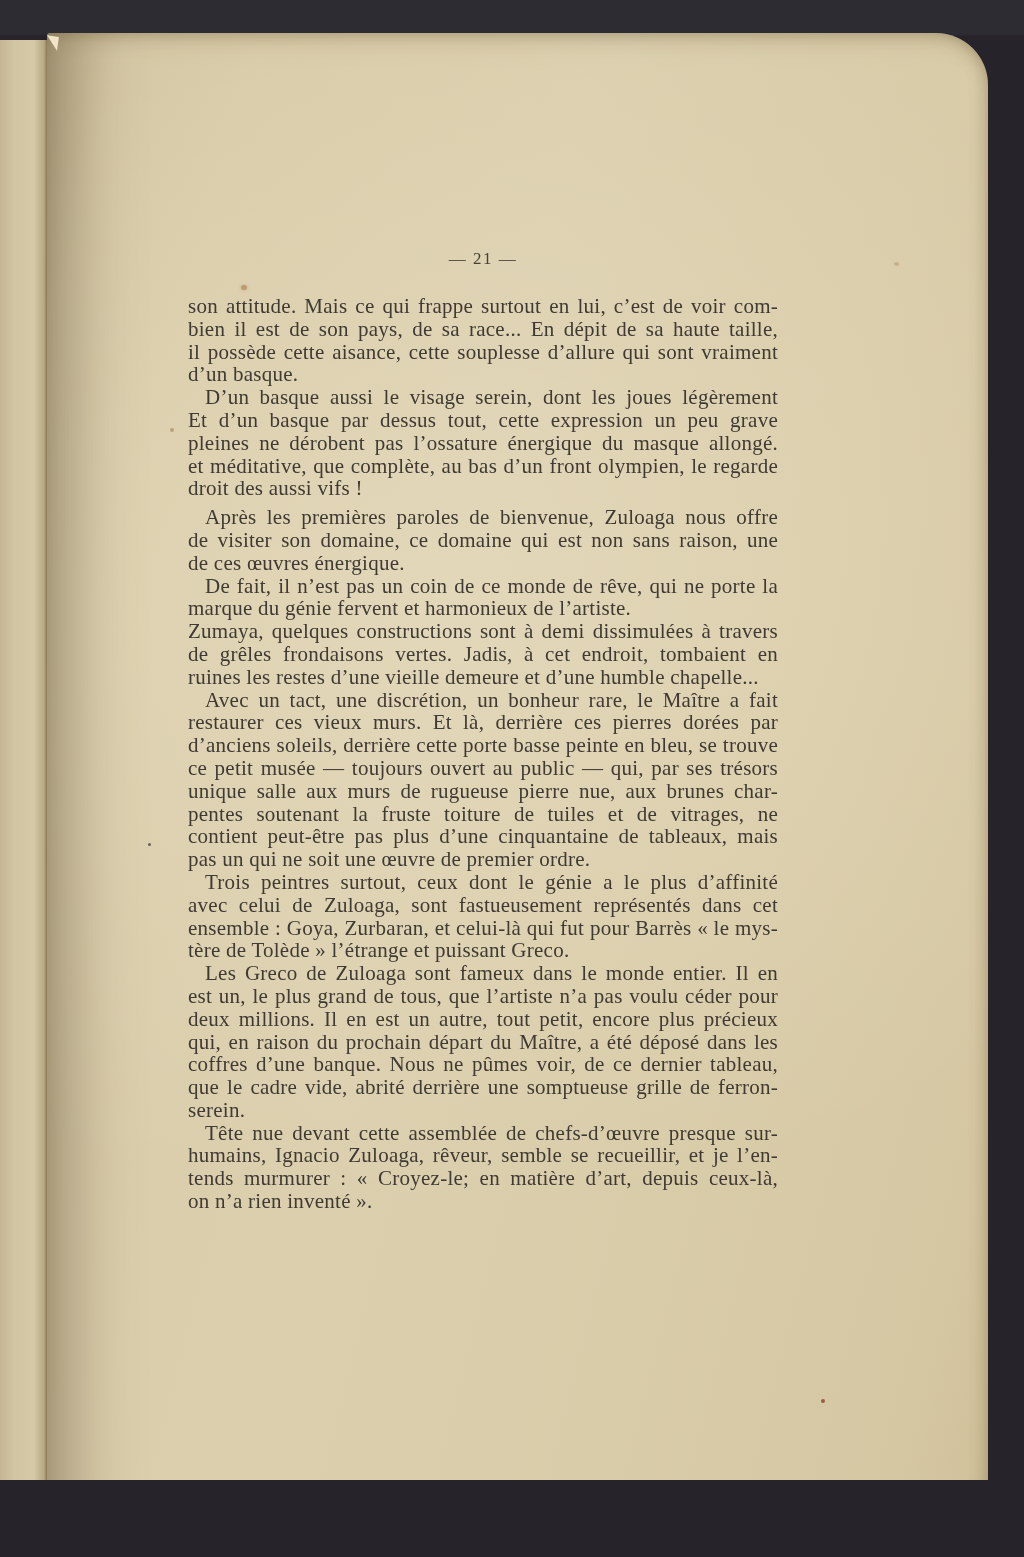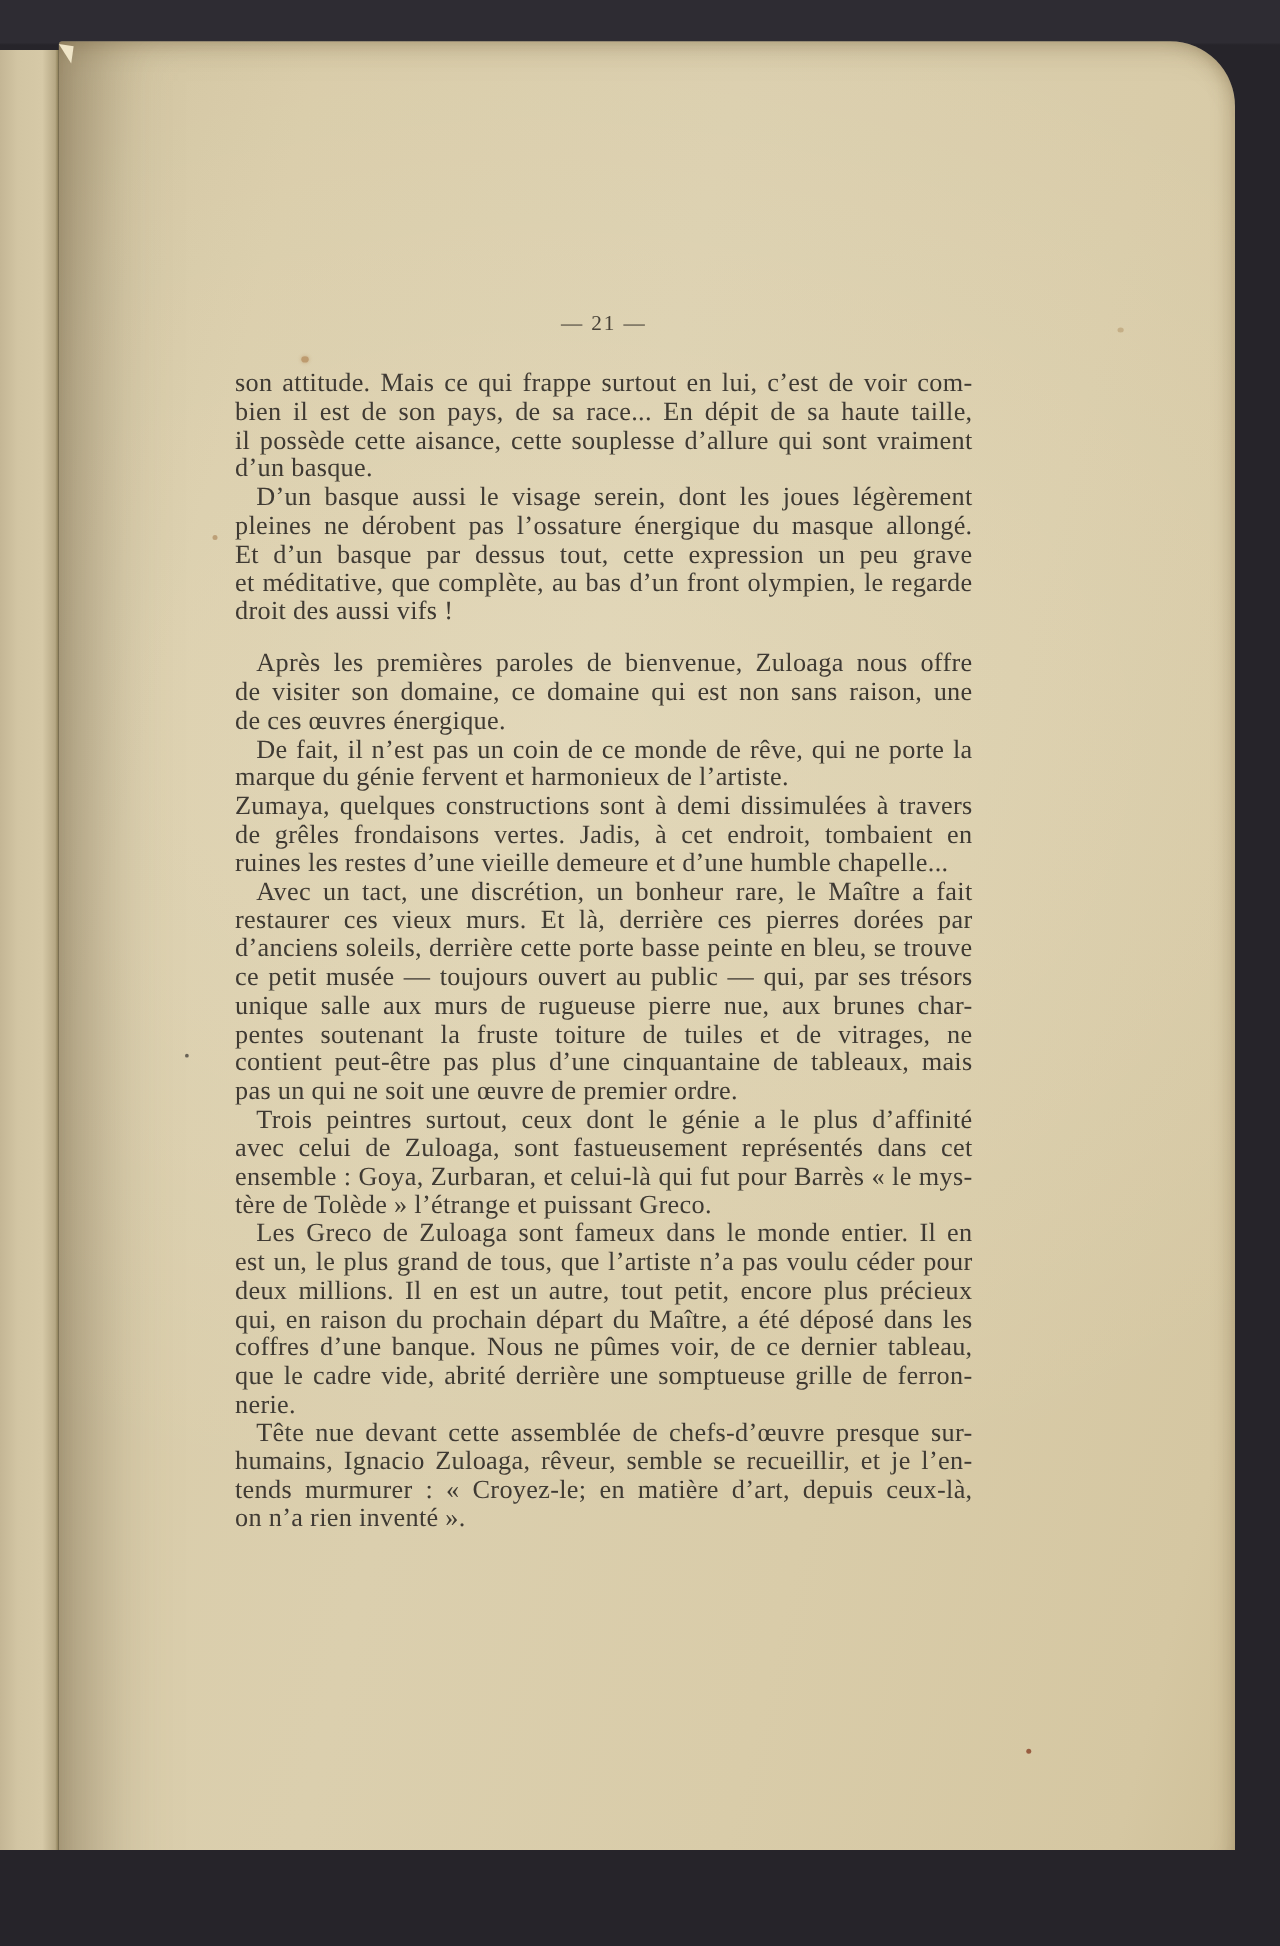--- a/index.html
+++ b/index.html
@@ -60,21 +60,21 @@
     color: var(--ink, #3f3a33);
   }
   .page-number {
     text-align: center;
     font-size: 17px; letter-spacing: 1.5px;
     color: #474138;
     margin-bottom: 26px;
   }
   .page-text { font-size: 21px; line-height: 22.8px; letter-spacing: 0.25px; }
   .para { margin: 0; }
-  .para.spaced { margin-top: 19px; }
+  .para.spaced { margin-top: 6px; }
   .line { text-align: justify; text-align-last: justify; white-space: normal; }
   .line.last { text-align-last: left; }
   .line.first-indent { padding-left: 17px; }
 </style>
 </head>
 <body>
 
 <div class="scene">
   <div class="adjacent-strip"></div>
   <div class="bottom-contact-shadow"></div>
@@ -90,22 +90,22 @@
     <div class="page-number">— 21 —</div>
     <div class="page-text">
         <div class="para">
           <div class="line">son attitude. Mais ce qui frappe surtout en lui, c’est de voir com-</div>
           <div class="line">bien il est de son pays, de sa race... En dépit de sa haute taille,</div>
           <div class="line">il possède cette aisance, cette souplesse d’allure qui sont vraiment</div>
           <div class="line last">d’un basque.</div>
         </div>
         <div class="para">
           <div class="line first-indent">D’un basque aussi le visage serein, dont les joues légèrement</div>
+          <div class="line">Et d’un basque par dessus tout, cette expression un peu grave</div>
           <div class="line">pleines ne dérobent pas l’ossature énergique du masque allongé.</div>
-          <div class="line">Et d’un basque par dessus tout, cette expression un peu grave</div>
           <div class="line">et méditative, que complète, au bas d’un front olympien, le regarde</div>
           <div class="line last">droit des aussi vifs !</div>
         </div>
         <div class="para spaced">
           <div class="line first-indent">Après les premières paroles de bienvenue, Zuloaga nous offre</div>
           <div class="line">de visiter son domaine, ce domaine qui est non sans raison, une</div>
           <div class="line last">de ces œuvres énergique.</div>
         </div>
         <div class="para">
           <div class="line first-indent">De fait, il n’est pas un coin de ce monde de rêve, qui ne porte la</div>
@@ -132,21 +132,21 @@
           <div class="line">ensemble : Goya, Zurbaran, et celui-là qui fut pour Barrès « le mys-</div>
           <div class="line last">tère de Tolède » l’étrange et puissant Greco.</div>
         </div>
         <div class="para">
           <div class="line first-indent">Les Greco de Zuloaga sont fameux dans le monde entier. Il en</div>
           <div class="line">est un, le plus grand de tous, que l’artiste n’a pas voulu céder pour</div>
           <div class="line">deux millions. Il en est un autre, tout petit, encore plus précieux</div>
           <div class="line">qui, en raison du prochain départ du Maître, a été déposé dans les</div>
           <div class="line">coffres d’une banque. Nous ne pûmes voir, de ce dernier tableau,</div>
           <div class="line">que le cadre vide, abrité derrière une somptueuse grille de ferron-</div>
-          <div class="line last">nerie.</div>
+          <div class="line last">serein.</div>
         </div>
         <div class="para">
           <div class="line first-indent">Tête nue devant cette assemblée de chefs-d’œuvre presque sur-</div>
           <div class="line">humains, Ignacio Zuloaga, rêveur, semble se recueillir, et je l’en-</div>
           <div class="line">tends murmurer : « Croyez-le; en matière d’art, depuis ceux-là,</div>
           <div class="line last">on n’a rien inventé ».</div>
         </div>
       </div>
   </div>
 </div>

